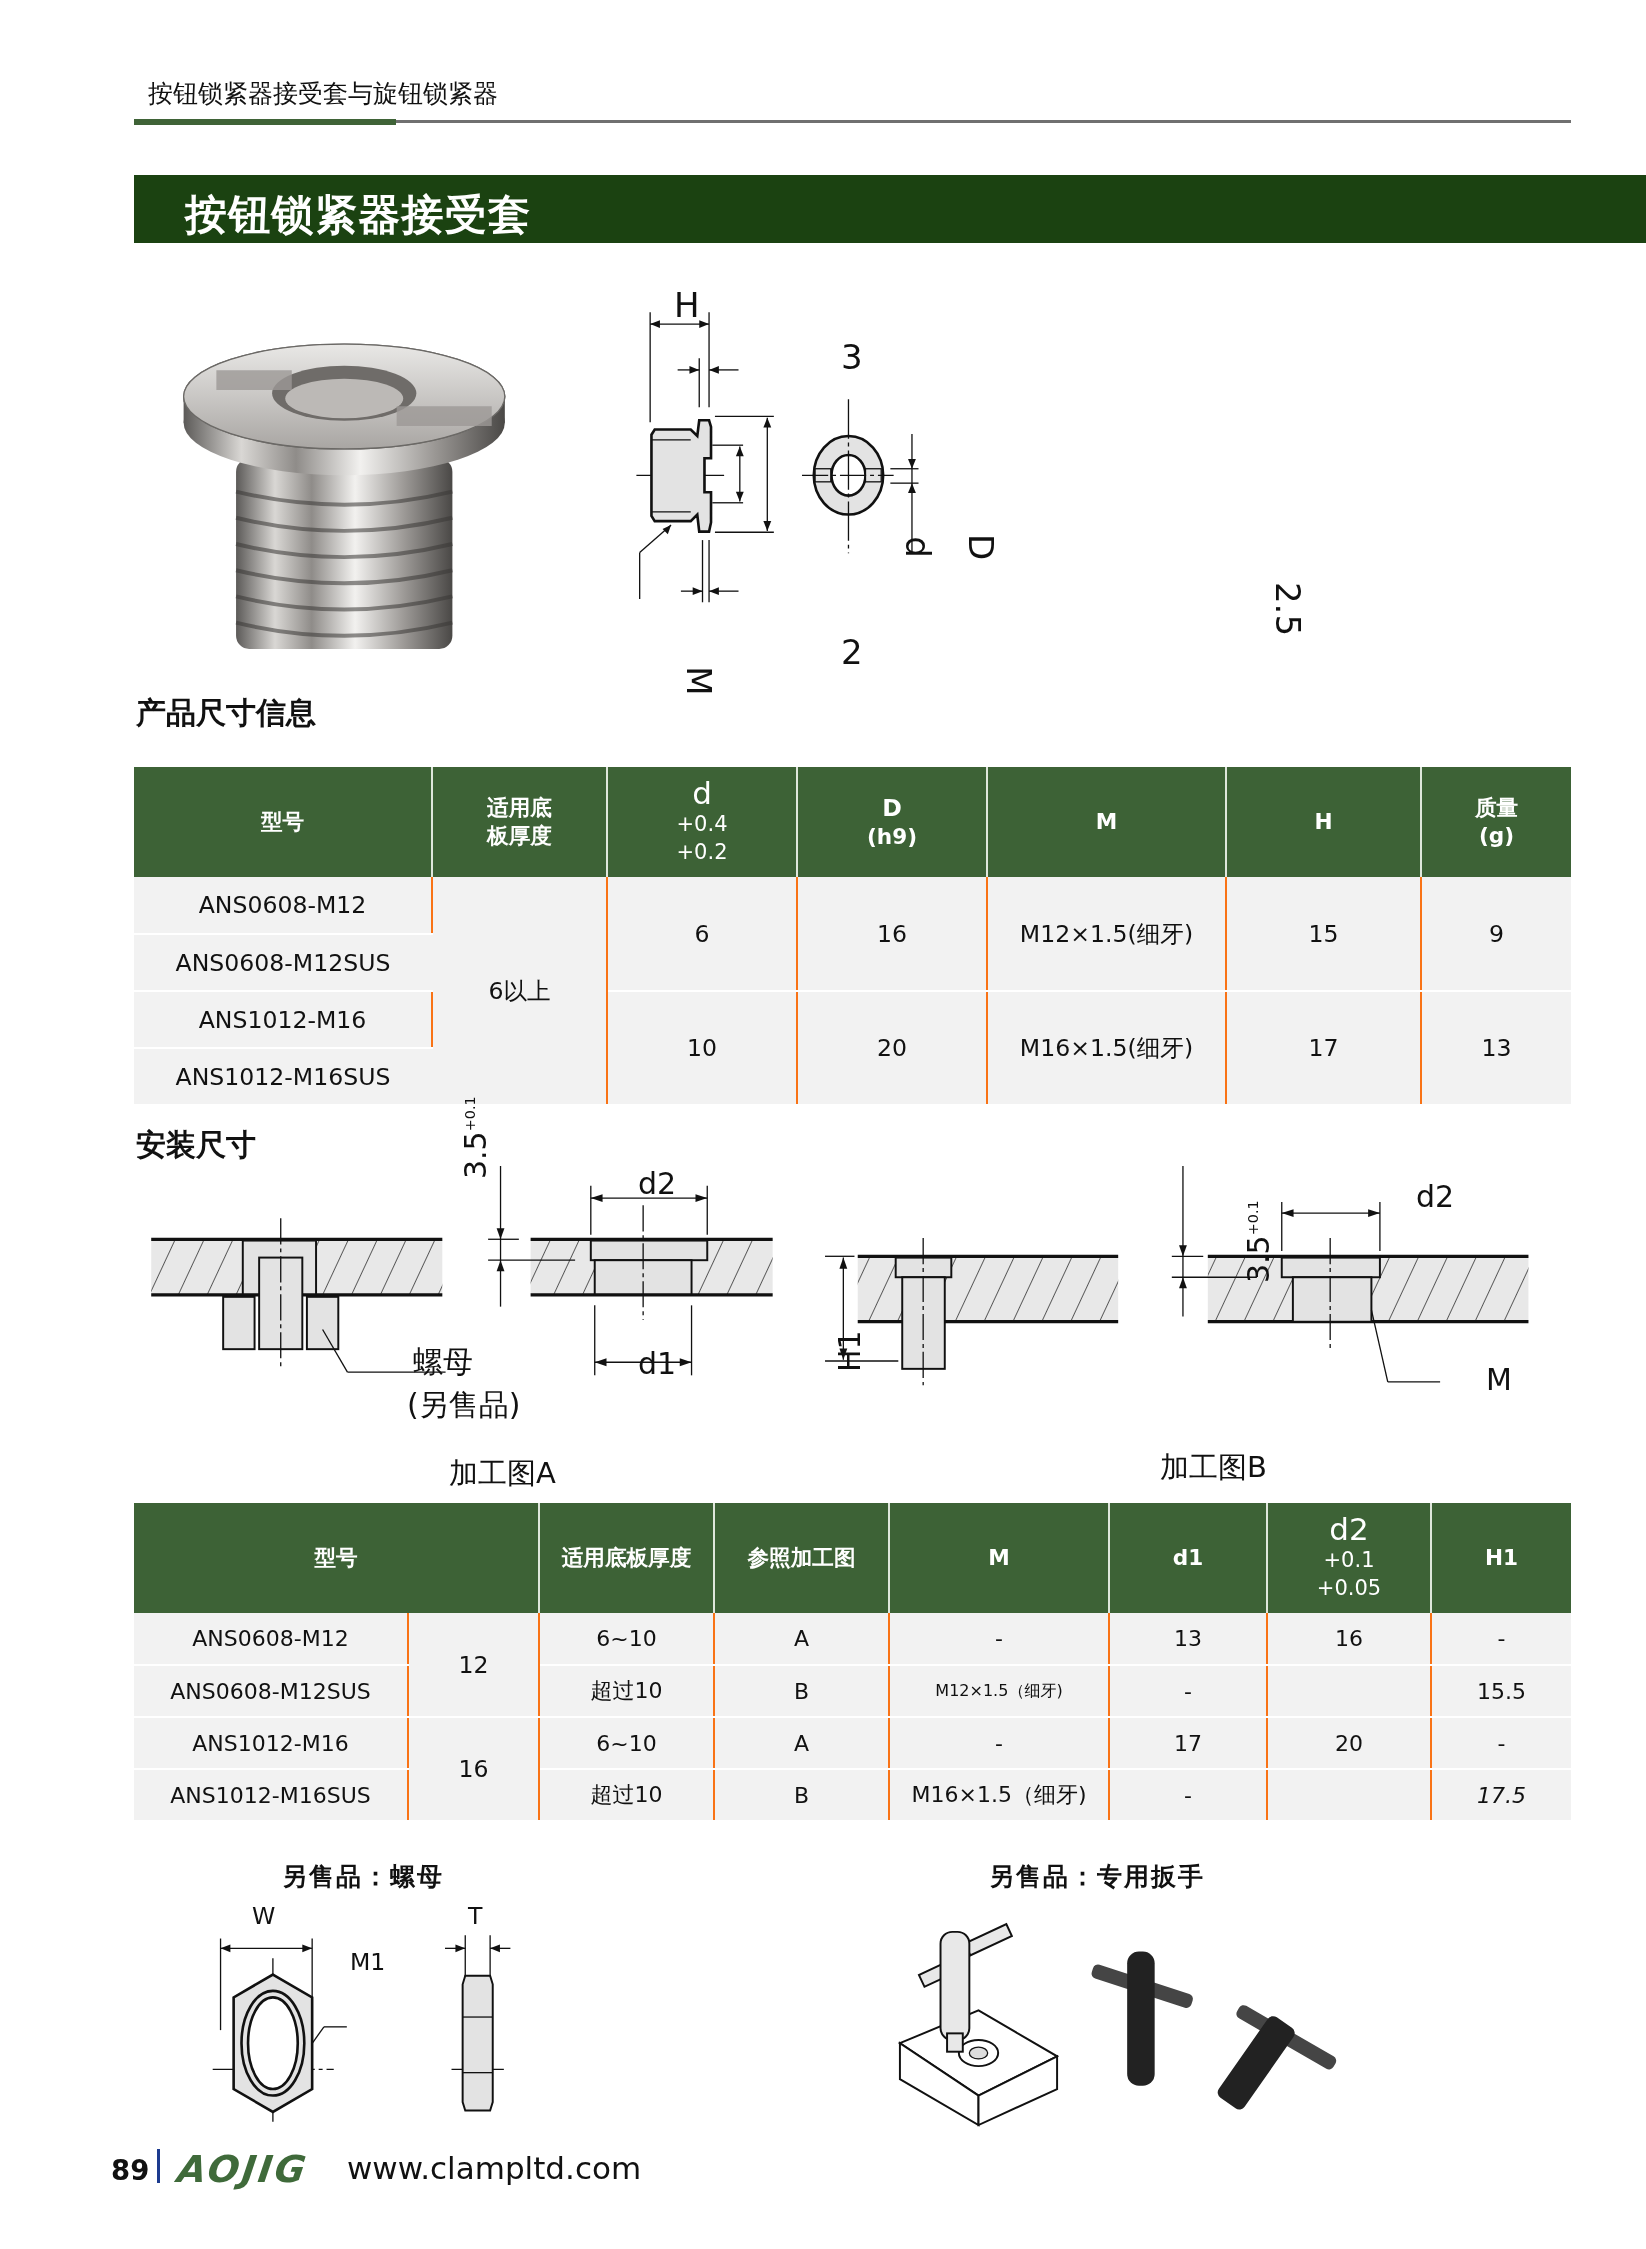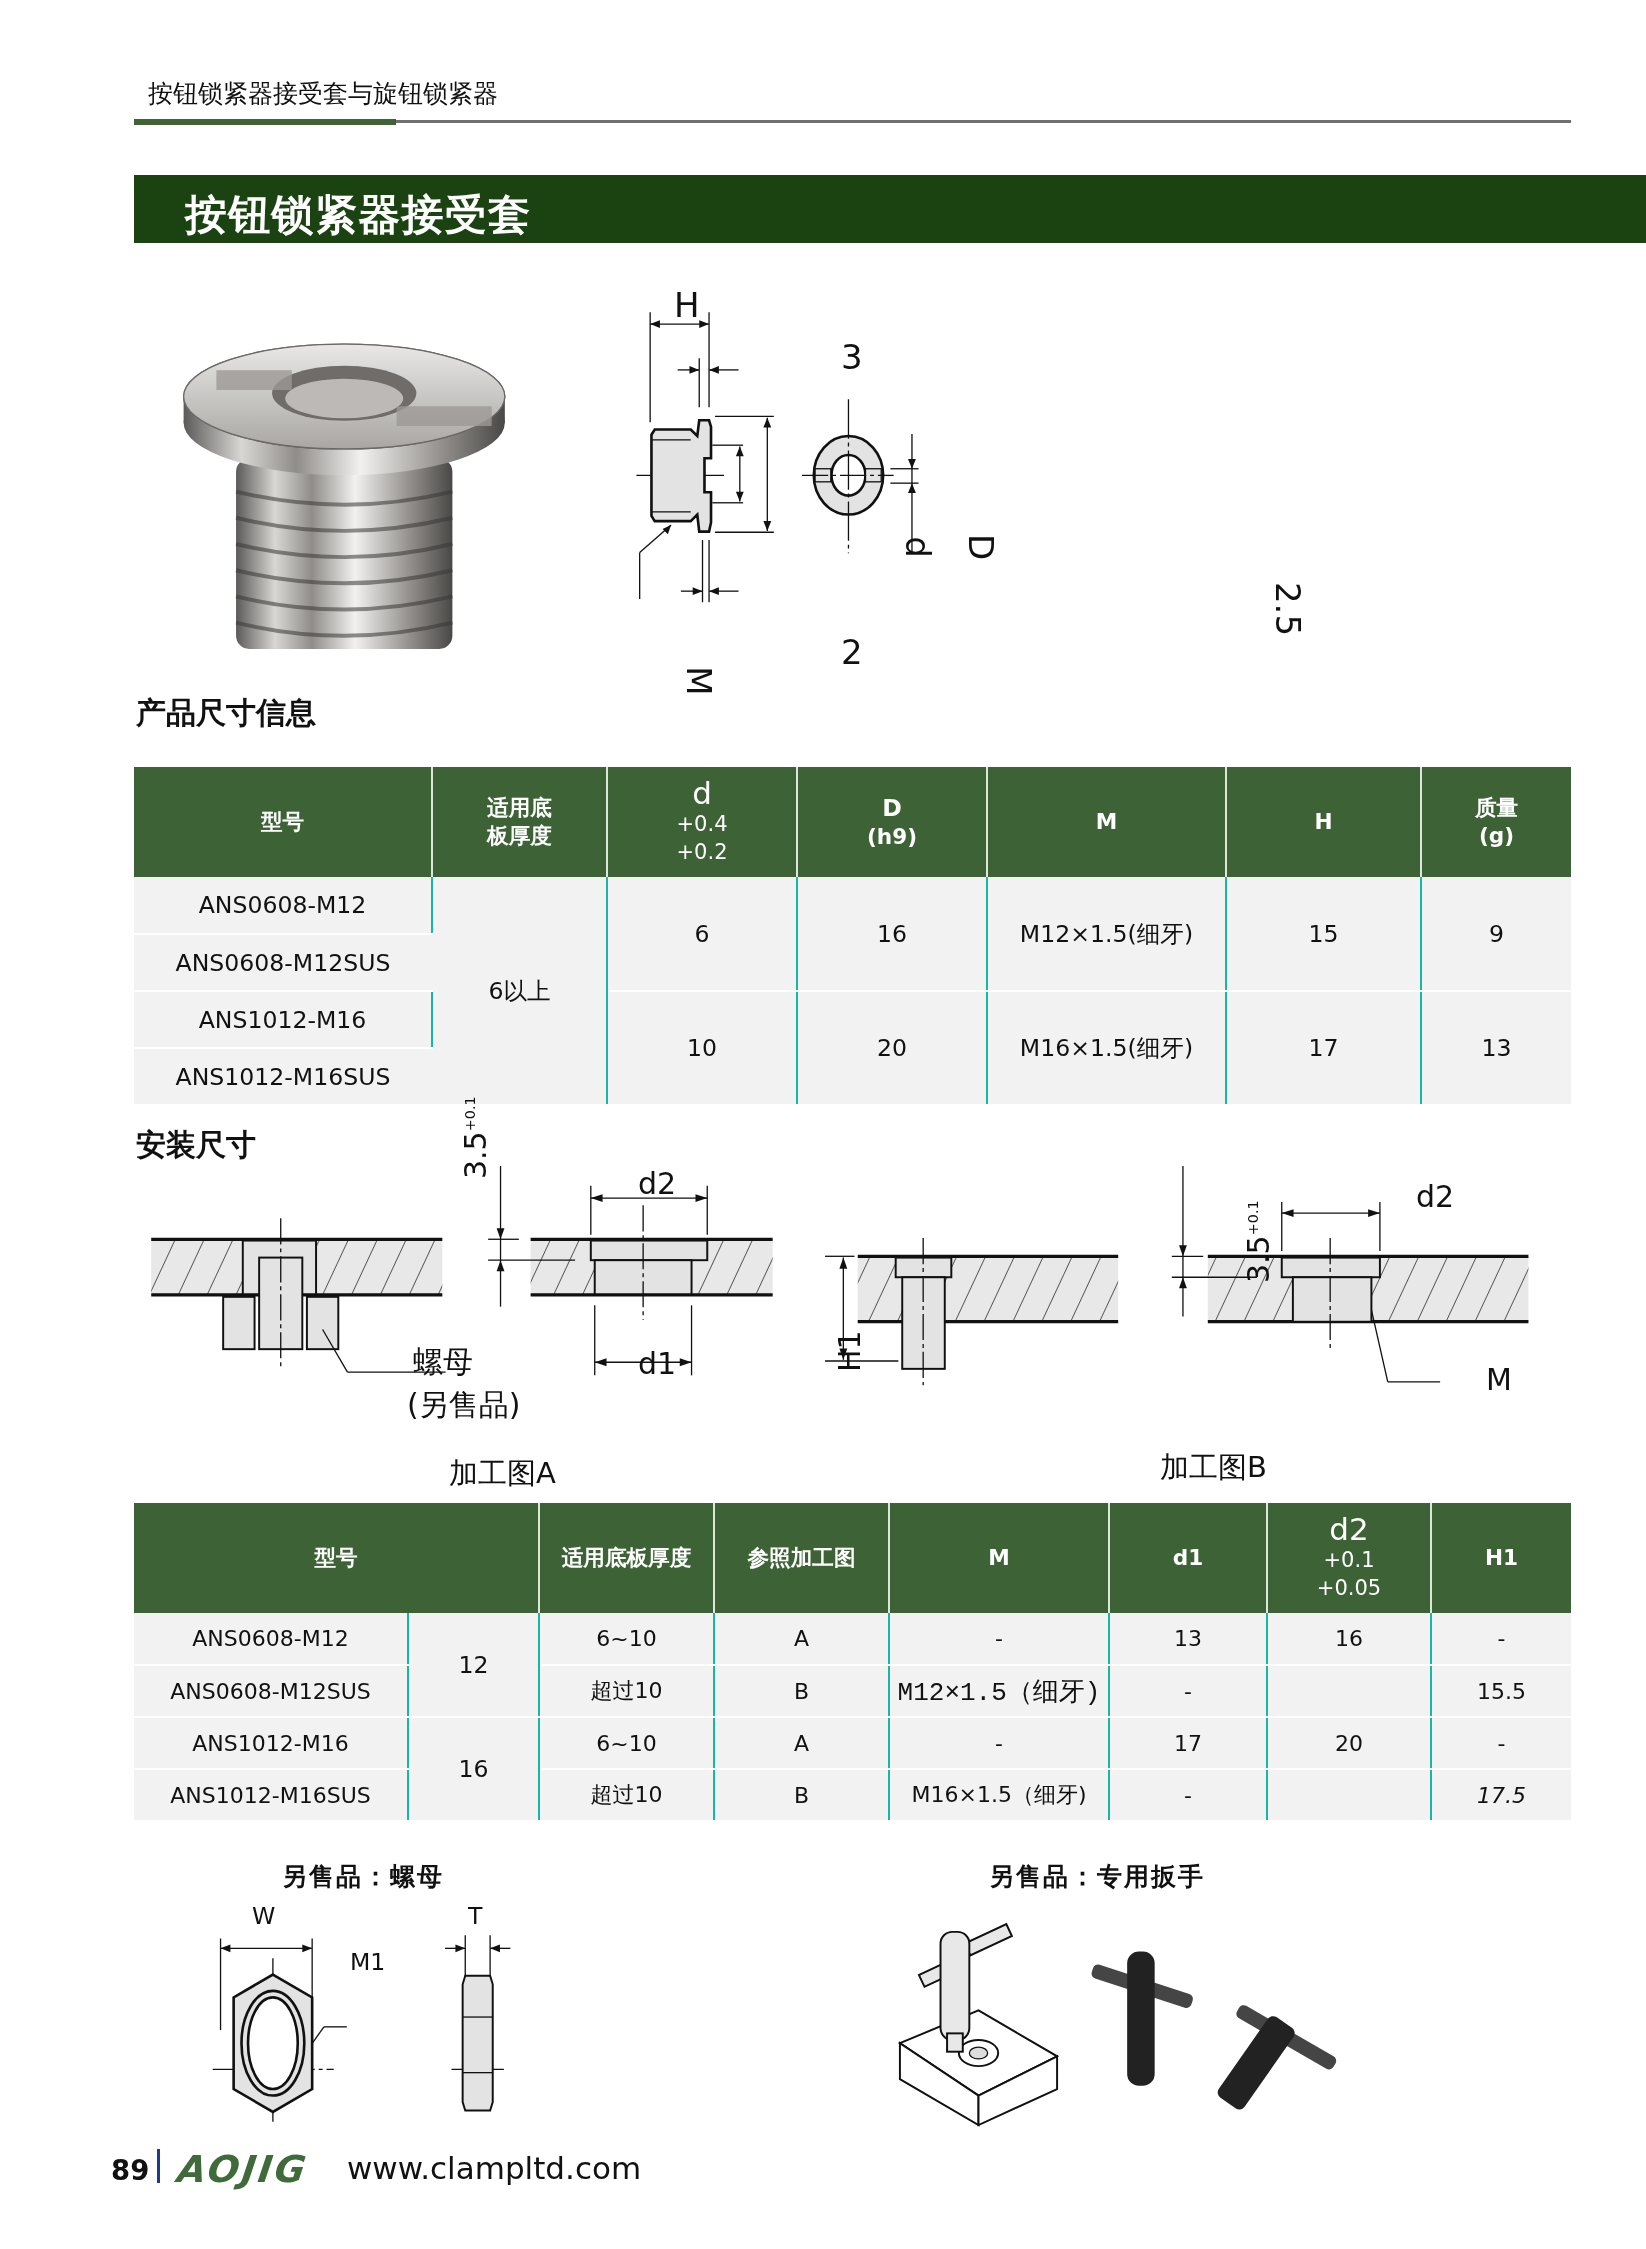--- a/index.html
+++ b/index.html
@@ -22,21 +22,21 @@
   .label { position: absolute; font-family: "DejaVu Sans", sans-serif; color: #111; }
 
   .subheading { position: absolute; font-size: 30px; font-weight: bold; color: #111; }
 
   
   table.spec { position: absolute; border-collapse: collapse; table-layout: fixed; }
   table.spec th { background: #3d6236; color: #fff; font-weight: bold; font-size: 21.6px; text-align: center; vertical-align: middle; border-right: 2px solid #dfe7dc; line-height: 1.3; }
   table.spec th:last-child { border-right: none; }
   table.spec th .big { font-size: 31px; font-weight: normal; display: block; line-height: 1.05; }
   table.spec th .tol { font-size: 21px; font-weight: normal; display: block; line-height: 1.35; }
-  table.spec td { background: #f2f2f2; font-size: 23.6px; text-align: center; vertical-align: middle; border-right: 2px solid #14b8a6; border-bottom: 2.6px solid #ffffff; color: #111; }
+  table.spec td { background: #f2f2f2; font-size: 23.6px; text-align: center; vertical-align: middle; border-right: 2px solid #f97316; border-bottom: 2.6px solid #ffffff; color: #111; }
   table.spec td:last-child { border-right: none; }
 
   .caption { position: absolute; font-size: 29px; color: #111; }
 
   .footer-page { position: absolute; left: 111px; top: 2154px; font-size: 27.5px; font-weight: bold; color: #111; }
   .footer-bar { position: absolute; left: 157px; top: 2149px; width: 3.3px; height: 34px; background: #1c3b8f; }
   .footer-logo { position: absolute; left: 178px; top: 2148px; font-size: 37px; font-weight: bold; font-style: italic; color: #3f6a3a; letter-spacing: 2.6px; font-family: "DejaVu Sans", sans-serif; transform: skewX(-8deg); }
   .footer-url { position: absolute; left: 347px; top: 2150px; font-size: 31px; color: #111; }
 </style>
 </head>
@@ -351,21 +351,21 @@
       <td style="font-size:22px;">A</td>
       <td style="font-size:22px;">-</td>
       <td style="font-size:22px;">13</td>
       <td rowspan="1" style="font-size:22px;">16</td>
       <td style="font-size:22px;">-</td>
     </tr>
     <tr style="height:52px;">
       <td style="font-size:22px;">ANS0608-M12SUS</td>
       <td style="font-size:22px;">超过10</td>
       <td style="font-size:22px;">B</td>
-      <td style="font-size:26px;font-family:Liberation Mono, monospace;">M12×1.5（细牙)</td>
+      <td style="font-size:16px;">M12×1.5（细牙)</td>
       <td style="font-size:22px;">-</td>
       <td style="font-size:22px;"></td>
       <td style="font-size:22px;">15.5</td>
     </tr>
     <tr style="height:52px;">
       <td style="font-size:22px;">ANS1012-M16</td>
       <td rowspan="2">16</td>
       <td style="font-size:22px;">6~10</td>
       <td style="font-size:22px;">A</td>
       <td style="font-size:22px;">-</td>

